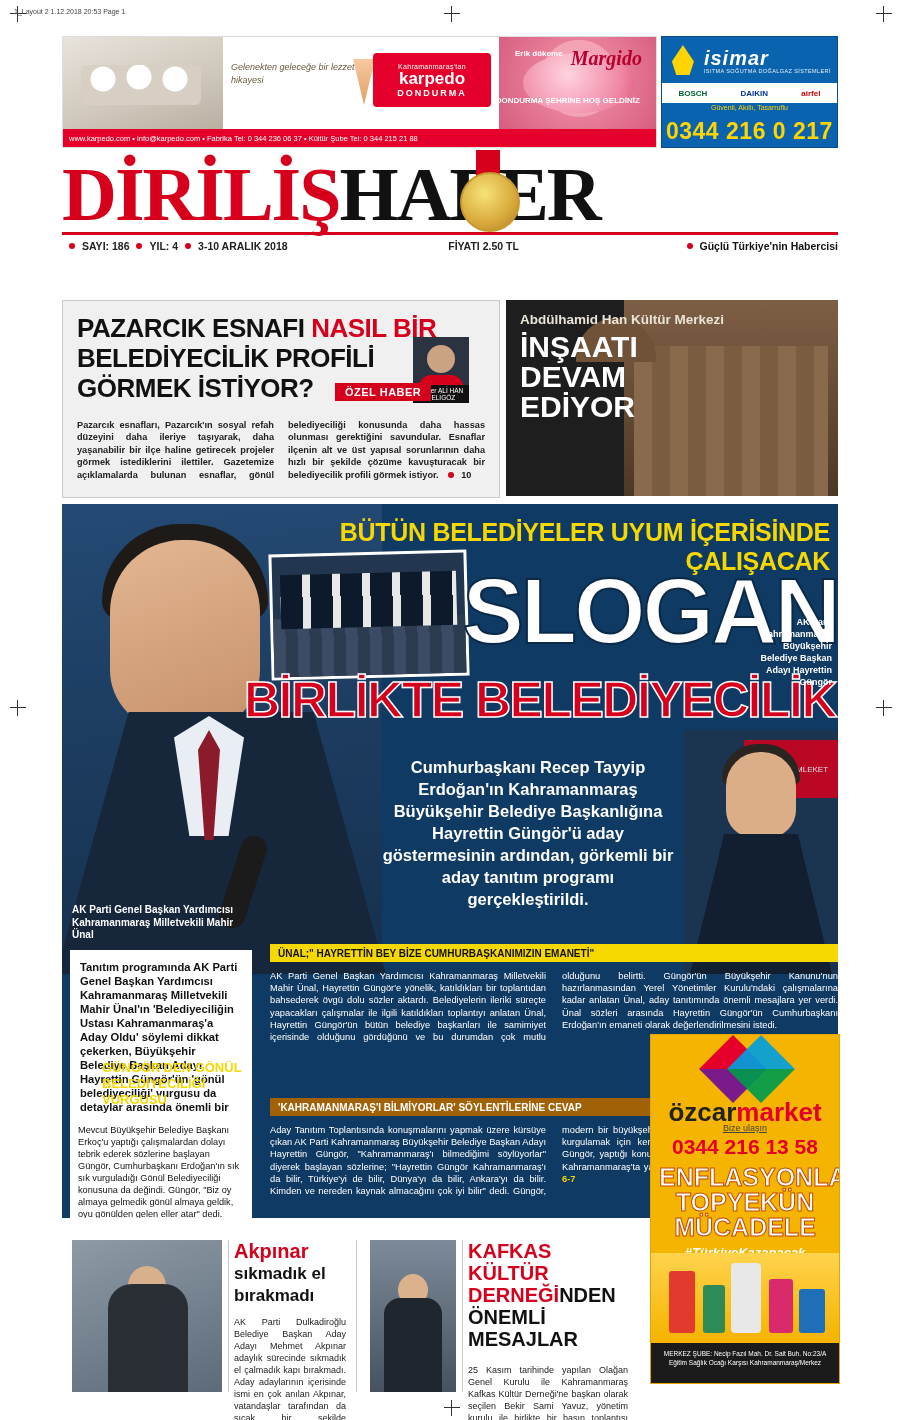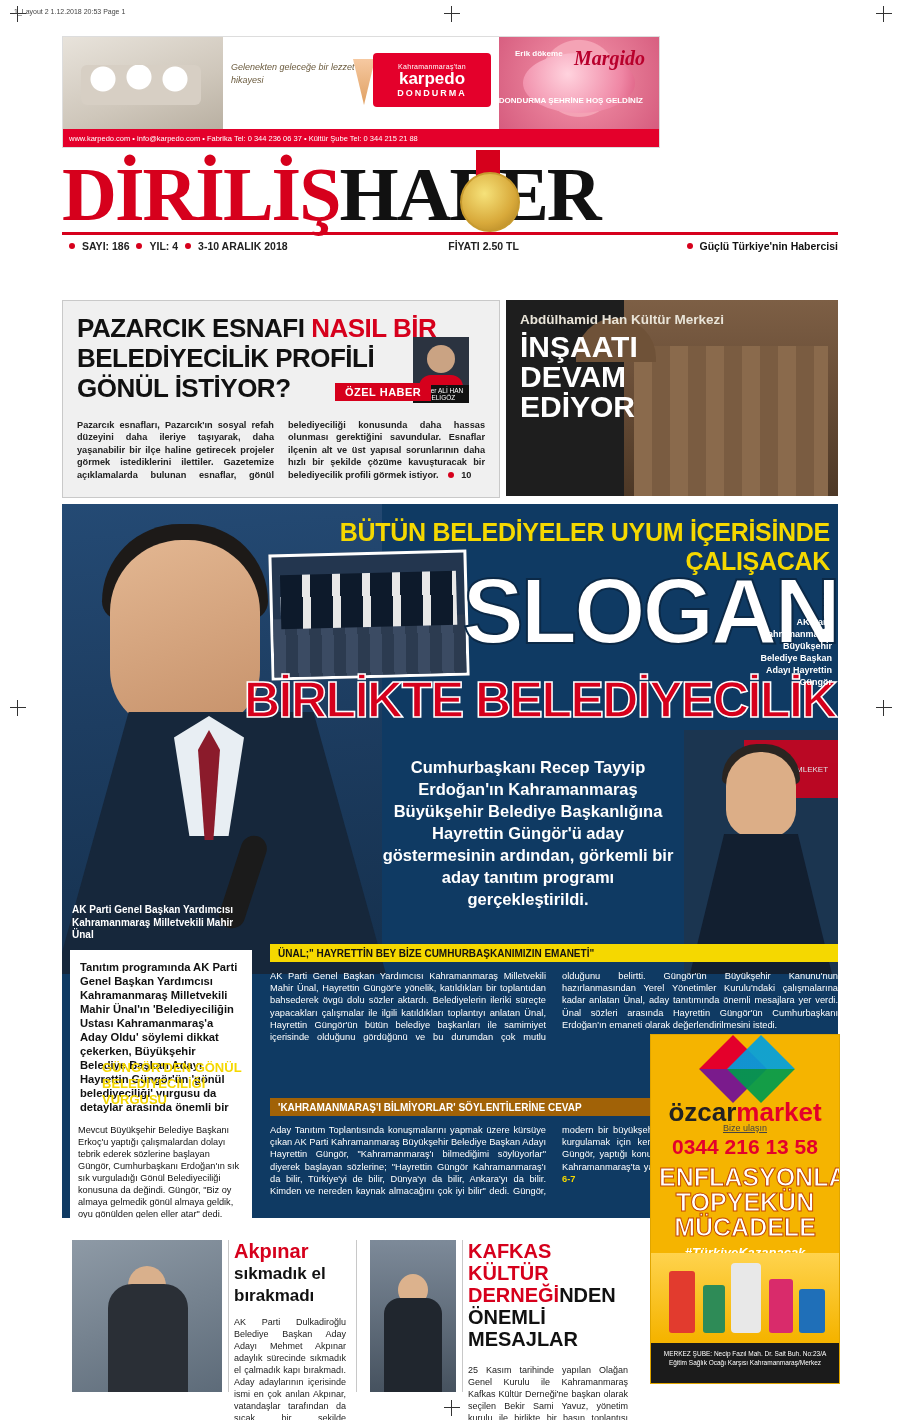--- a/index.html
+++ b/index.html
@@ -216,20 +216,33 @@
         <span class="k2">karpedo</span>
         <span class="k3">DONDURMA</span>
       </div>
       <div class="karp-photo"></div>
       <div class="karp-erik">Erik dökeme</div>
       <div class="margido">Margido</div>
       <div class="karp-tag">DONDURMA ŞEHRİNE HOŞ GELDİNİZ</div>
       <div class="karp-bar">www.karpedo.com • info@karpedo.com • Fabrika Tel: 0 344 236 06 37 • Kültür Şube Tel: 0 344 215 21 88</div>
     </div>
 
+    <div class="ad-isimar">
+      <div class="isimar-top"></div>
+      <div class="isimar-flame"></div>
+      <div class="isimar-name">isimar</div>
+      <div class="isimar-sub">ISITMA SOĞUTMA DOĞALGAZ SİSTEMLERİ</div>
+      <div class="isimar-brands">
+        <span class="b1">BOSCH</span>
+        <span class="b2">DAIKIN</span>
+        <span class="b3">airfel</span>
+      </div>
+      <div class="isimar-slog">Güvenli, Akıllı, Tasarruflu</div>
+      <div class="isimar-phone">0344 216 0 217</div>
+    </div>
   </div>
 
   <div class="masthead">
     <div class="mast-title">
       <span class="mast-dirilis">DİRİLİŞ</span><span class="mast-haber">HABER</span>
     </div>
     <div class="mast-ribbon"></div>
     <div class="mast-medal"></div>
     <div class="mast-rule"></div>
     <div class="mast-info">
@@ -244,21 +257,21 @@
       <span class="mast-slogan">Güçlü Türkiye'nin Habercisi</span>
     </div>
   </div>
 
   <div class="teaser-left">
     <div class="tl-pad">
       <div class="tl-head">
         <span>PAZARCIK ESNAFI</span><span class="red"> NASIL BİR</span>
       </div>
       <div class="tl-head">BELEDİYECİLİK PROFİLİ</div>
-      <div class="tl-head">GÖNÜL İSTİYOR?</div>
+      <div class="tl-head">GÖRMEK İSTİYOR?</div>
     </div>
     <div class="tl-avatar"></div>
     <div class="tl-avatar-cap">Haber ALİ HAN DELİGÖZ</div>
     <div class="tl-badge">ÖZEL HABER</div>
     <div class="tl-body">
       <span>Pazarcık esnafları, Pazarcık'ın sosyal refah düzeyini daha ileriye taşıyarak, daha yaşanabilir bir ilçe haline getirecek projeler görmek istediklerini ilettiler. Gazetemize açıklamalarda bulunan esnaflar, gönül belediyeciliği konusunda daha hassas olunması gerektiğini savundular. Esnaflar ilçenin alt ve üst yapısal sorunlarının daha hızlı bir şekilde çözüme kavuşturacak bir belediyecilik profili görmek istiyor.</span>
       <span class="dot"></span><b>10</b>
     </div>
   </div>
 

